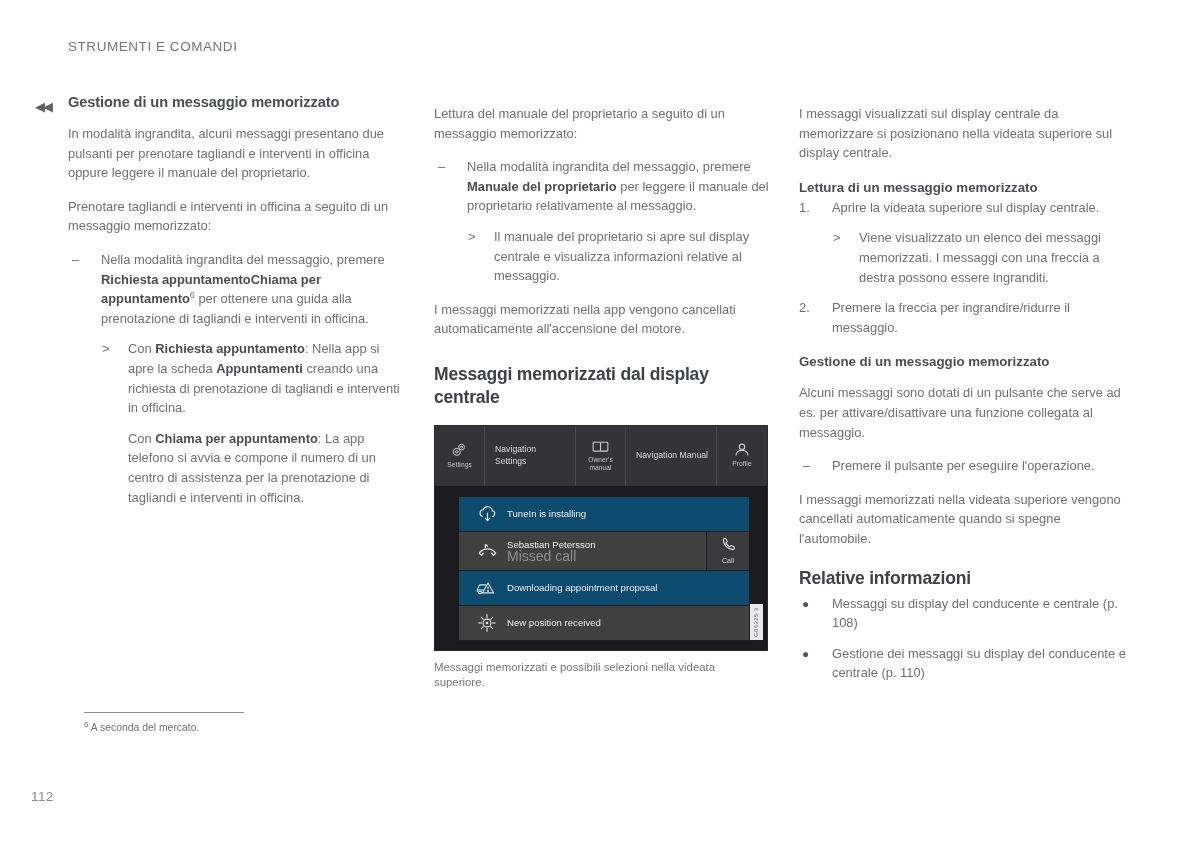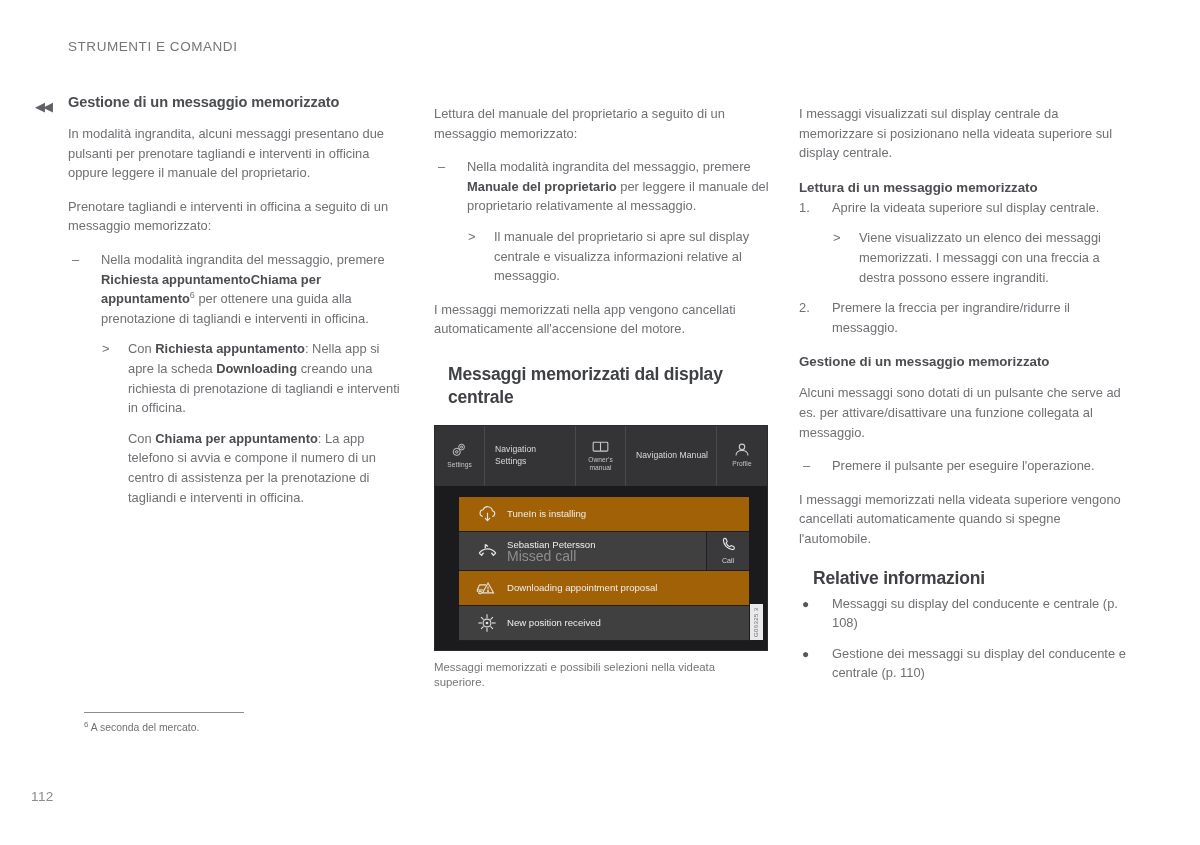--- a/index.html
+++ b/index.html
@@ -60,21 +60,21 @@
   
   h2.head-1 {
     margin: 0 0 2px 0;
     font-size: 14.6px;
     line-height: 20px;
     font-weight: bold;
     color: #4b4d51;
     letter-spacing: -0.1px;
   }
   h2.head-section {
-    margin: 24px 0 6px 14px;
+    margin: 24px 0 6px 0;
     font-size: 17.5px;
     line-height: 23px;
     font-weight: bold;
     color: #3f4145;
     letter-spacing: -0.2px;
   }
   h3.head-sub {
     margin: 15px 0 1px 0;
     font-size: 13.3px;
     line-height: 19px;
@@ -204,21 +204,21 @@
   .msg-area {
     position: relative;
     padding: 10px 18px 0 24px;
     height: 165px;
     box-sizing: border-box;
   }
   .msg-row {
     display: flex;
     align-items: center;
     height: 35px;
-    background: #a16207;
+    background: #0c4a6e;
     border-bottom: 1px solid #1f1f21;
     padding-left: 8px;
     box-sizing: border-box;
     position: relative;
   }
   .msg-row.tall { height: 39px; }
   .msg-row.alt { background: #404040; }
 
   .msg-icon {
     width: 40px;
@@ -339,21 +339,21 @@
     <p>Prenotare tagliandi e interventi in officina a seguito di un messaggio memorizzato:</p>
 
     <ul class="dash-list">
       <li>
         <span class="marker dash">–</span>
         <span><span>Nella modalità ingrandita del messaggio, premere </span><b>Richiesta appuntamento</b><b>Chiama per appuntamento</b><sup>6</sup><span> per ottenere una guida alla prenotazione di tagliandi e interventi in officina.</span></span>
 
         <ul class="gt-list nested">
           <li>
             <span class="marker gt">&gt;</span>
-            <span><span>Con </span><b>Richiesta appuntamento</b><span>: Nella app si apre la scheda </span><b>Downloading</b><span> creando una richiesta di prenotazione di tagliandi e interventi in officina.</span></span>
+            <span><span>Con </span><b>Richiesta appuntamento</b><span>: Nella app si apre la scheda </span><b>Appuntamenti</b><span> creando una richiesta di prenotazione di tagliandi e interventi in officina.</span></span>
           </li>
         </ul>
 
         <p class="nested-para"><span>Con </span><b>Chiama per appuntamento</b><span>: La app telefono si avvia e compone il numero di un centro di assistenza per la prenotazione di tagliandi e interventi in officina.</span></p>
       </li>
     </ul>
   </div>
 
   <div class="col col-2">
 

